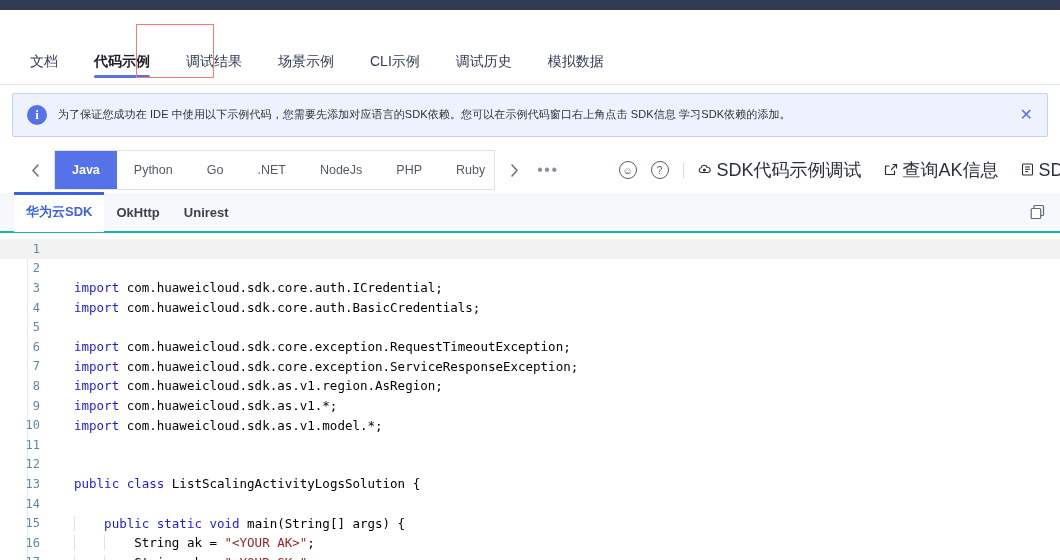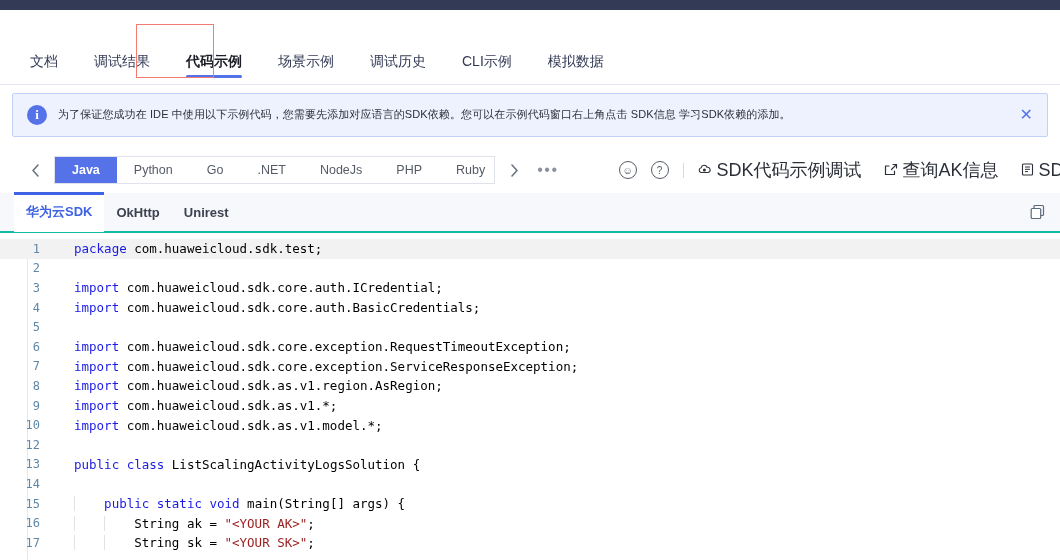--- a/index.html
+++ b/index.html
@@ -113,21 +113,21 @@
   .arrow-btn {
     width: 26px; height: 26px;
     display: flex; align-items: center; justify-content: center;
     color: #6b7280;
     cursor: pointer;
     flex: 0 0 auto;
   }
   .lang-strip {
     display: flex;
     align-items: center;
-    height: 28px;
+    height: 40px;
     border: 1px solid #e0e2ea;
     background: #fff;
     overflow: hidden;
     margin: 0 6px;
     max-width: 490px;
   }
   .lang {
     height: 100%;
     display: flex; align-items: center; justify-content: center;
     padding: 0 17px;
@@ -271,35 +271,35 @@
 </head>
 <body>
 
 <div class="topbar"></div>
 
 <div class="tabbar">
   <div id="main-tabs" style="display:flex;align-items:flex-end;">
       <div class="tab">
         <span>文档</span>
       </div>
-      <div class="tab">
-        <span>调试结果</span>
-      </div>
       <div class="tab active">
         <span>代码示例</span>
         <div class="underline"></div>
       </div>
       <div class="tab">
+        <span>调试结果</span>
+      </div>
+      <div class="tab">
         <span>场景示例</span>
       </div>
       <div class="tab">
+        <span>CLI示例</span>
+      </div>
+      <div class="tab">
         <span>调试历史</span>
-      </div>
-      <div class="tab">
-        <span>CLI示例</span>
       </div>
       <div class="tab">
         <span>模拟数据</span>
       </div>
     </div>
   <div class="annot-box"></div>
 </div>
 
 <div class="banner-wrap">
   <div class="banner">
@@ -380,30 +380,31 @@
     <svg width="17" height="17" viewBox="0 0 17 17">
         <rect x="5" y="2" width="9.5" height="10" rx="1" fill="none" stroke="#5b6b7a" stroke-width="1.2"></rect>
         <rect x="2.2" y="5" width="9.5" height="10" rx="1" fill="#fff" stroke="#5b6b7a" stroke-width="1.2"></rect>
       </svg>
   </div>
 </div>
 
 <div class="code">
   <div class="gutter-line"></div>
   <div id="code-lines">
-      <div class="line hl"><div class="ln">1</div><div class="ltext"><span class="kw">package</span><span> com.huaweicloud.sdk.test;</span></div></div>
+      <div class="line hl"><div class="ln">1</div></div>
       <div class="line"><div class="ln">2</div><div class="ltext"></div></div>
       <div class="line"><div class="ln">3</div><div class="ltext"><span class="kw">import</span><span> com.huaweicloud.sdk.core.auth.ICredential;</span></div></div>
       <div class="line"><div class="ln">4</div><div class="ltext"><span class="kw">import</span><span> com.huaweicloud.sdk.core.auth.BasicCredentials;</span></div></div>
       <div class="line"><div class="ln">5</div></div>
       <div class="line"><div class="ln">6</div><div class="ltext"><span class="kw">import</span><span> com.huaweicloud.sdk.core.exception.RequestTimeoutException;</span></div></div>
       <div class="line"><div class="ln">7</div><div class="ltext"><span class="kw">import</span><span> com.huaweicloud.sdk.core.exception.ServiceResponseException;</span></div></div>
       <div class="line"><div class="ln">8</div><div class="ltext"><span class="kw">import</span><span> com.huaweicloud.sdk.as.v1.region.AsRegion;</span></div></div>
       <div class="line"><div class="ln">9</div><div class="ltext"><span class="kw">import</span><span> com.huaweicloud.sdk.as.v1.*;</span></div></div>
       <div class="line"><div class="ln">10</div><div class="ltext"><span class="kw">import</span><span> com.huaweicloud.sdk.as.v1.model.*;</span></div></div>
+      <div class="line"><div class="ln">11</div><div class="ltext"></div></div>
       <div class="line"><div class="ln">12</div><div class="ltext"></div></div>
       <div class="line"><div class="ln">13</div><div class="ltext"><span class="kw">public class</span><span> ListScalingActivityLogsSolution {</span></div></div>
       <div class="line"><div class="ln">14</div><div class="ltext"><span class="indent-g" style="left: 22px;"></span></div></div>
       <div class="line"><div class="ln">15</div><div class="ltext"><span class="indent-g" style="left: 22px;"></span><span>    </span><span class="kw">public static void</span><span> main(String[] args) {</span></div></div>
       <div class="line"><div class="ln">16</div><div class="ltext"><span class="indent-g" style="left: 22px;"></span><span class="indent-g" style="left: 52px;"></span><span>        String ak = </span><span class="str">"&lt;YOUR AK&gt;"</span><span>;</span></div></div>
       <div class="line"><div class="ln">17</div><div class="ltext"><span class="indent-g" style="left: 22px;"></span><span class="indent-g" style="left: 52px;"></span><span>        String sk = </span><span class="str">"&lt;YOUR SK&gt;"</span><span>;</span></div></div>
     </div>
 </div>
 
 </body></html>

